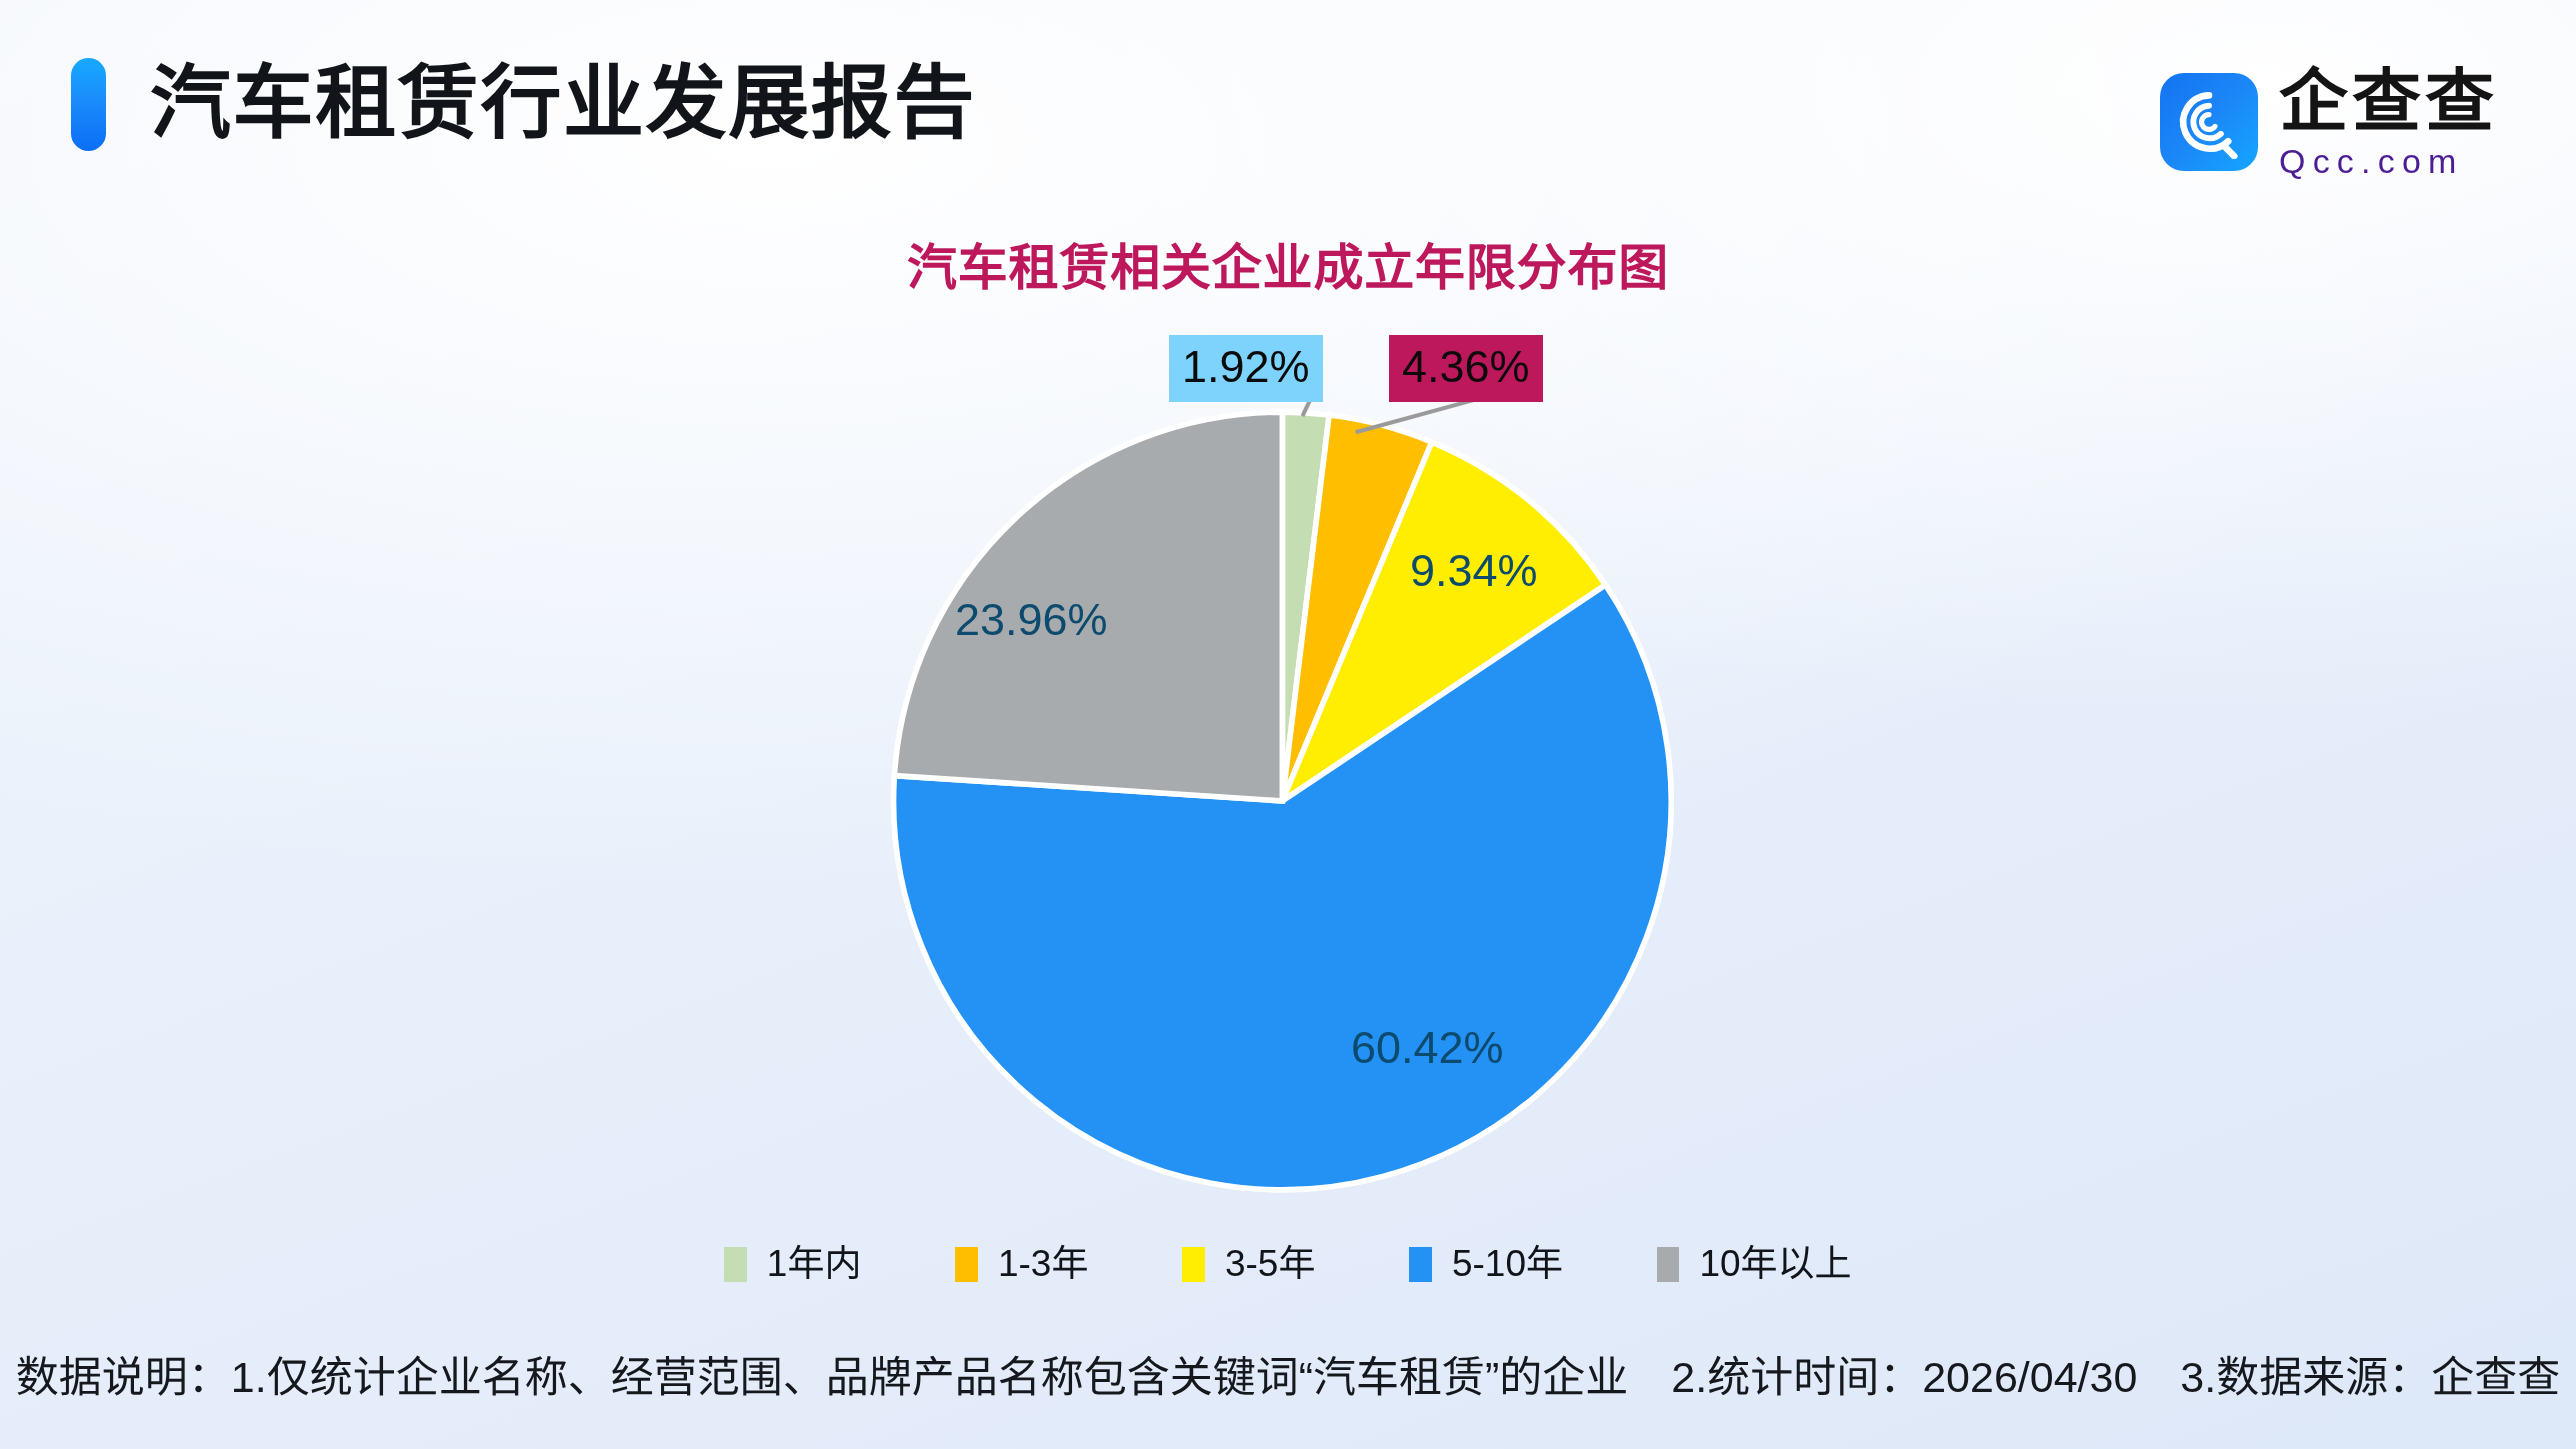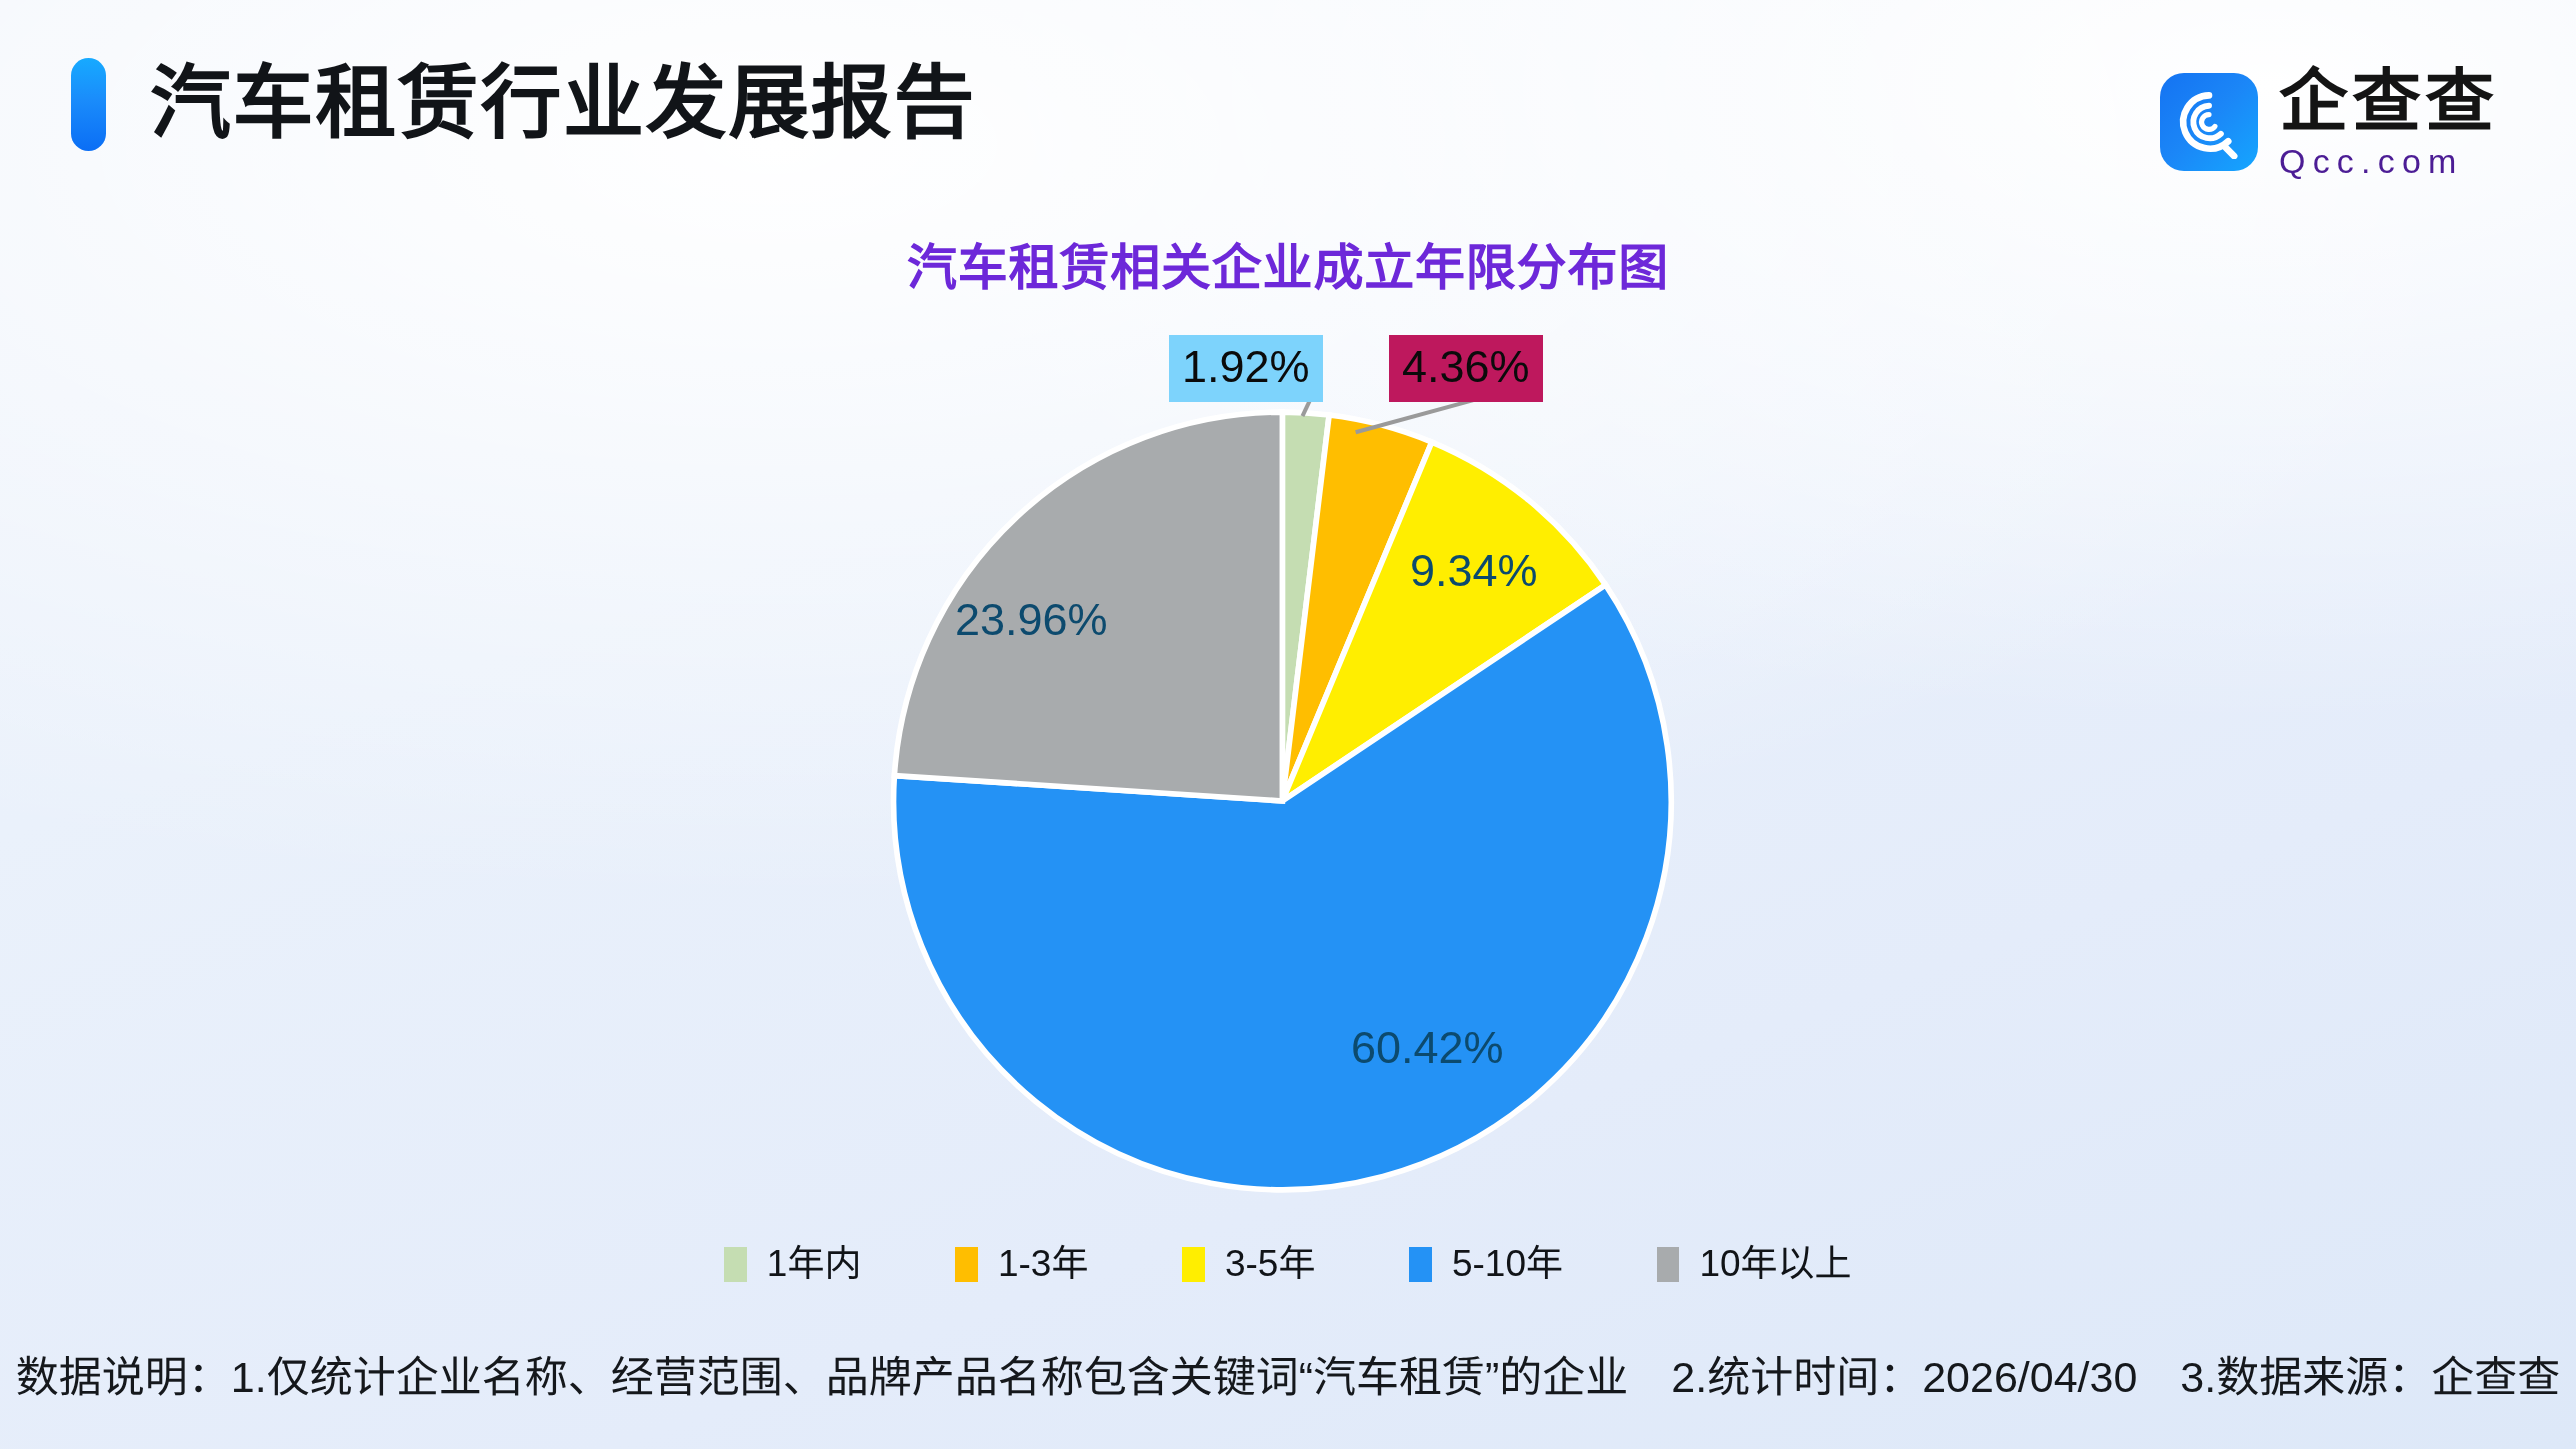--- a/index.html
+++ b/index.html
@@ -53,21 +53,21 @@
   .logo-en {
     margin-top: 8px;
     font-size: 34px; line-height: 35px; font-weight: 400;
     color: #4c1d95; letter-spacing: 7.2px; white-space: nowrap;
   }
 
   
   .chart-title {
     position: absolute; left: 0; top: 235px; width: 2576px;
     text-align: center;
-    font-size: 50px; line-height: 66px; font-weight: 700; color: #6d28d9;
+    font-size: 50px; line-height: 66px; font-weight: 700; color: #be185d;
     letter-spacing: 0.8px;
   }
   .chart-area {
     position: absolute; left: 0; top: 0; width: 2576px; height: 1449px;
     pointer-events: none;
   }
   .chart-area svg { position: absolute; left: 0; top: 0; width: 2576px; height: 1449px; }
 
   .slice-label {
     position: absolute;

